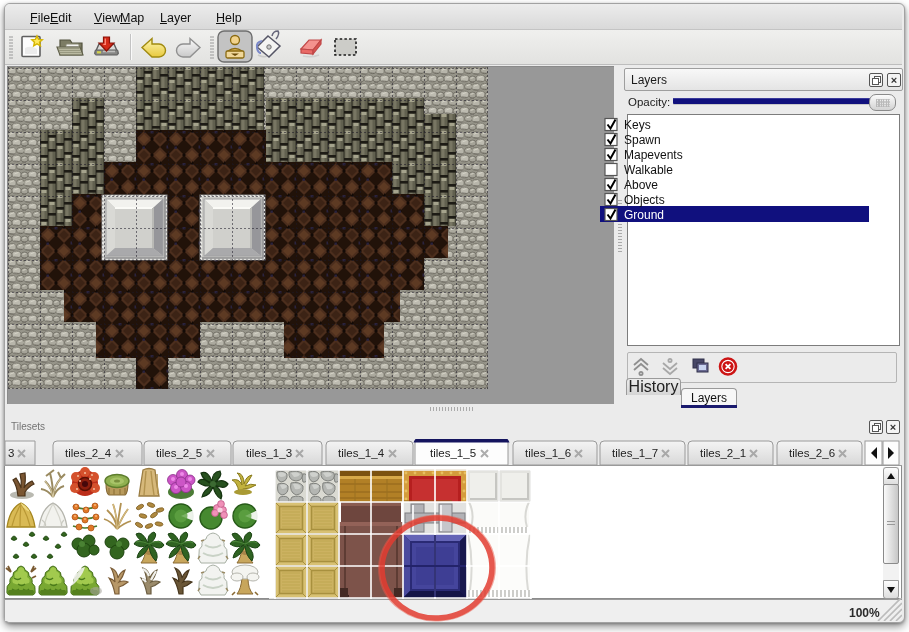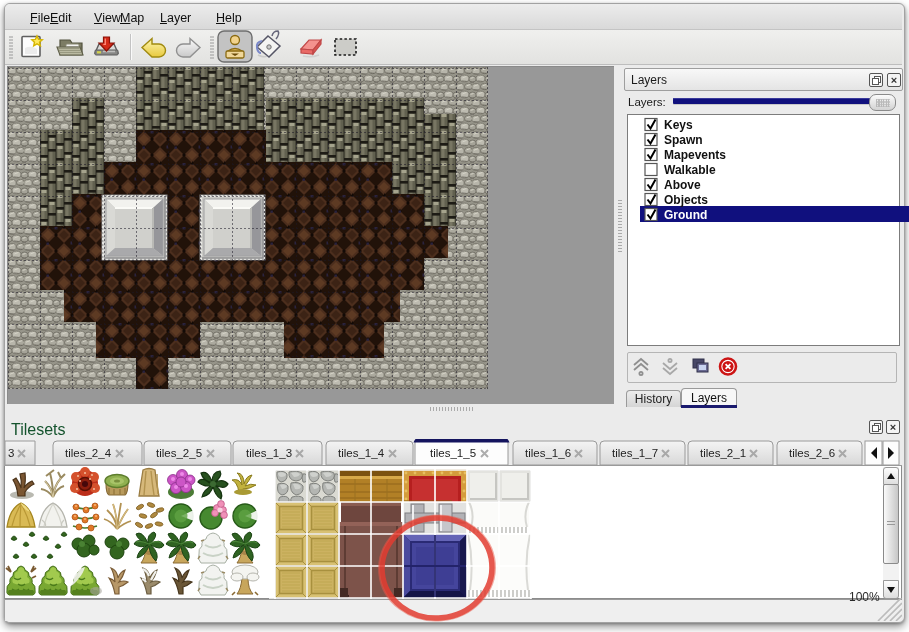--- a/index.html
+++ b/index.html
@@ -270,32 +270,32 @@
 
 <div class="abs" style="left:631px;top:73px;font-size:12px;color:#1a1a1a;">Layers</div>
 
 <div class="abs" style="left:869px;top:73px;width:12px;height:12px;border:1px solid #555;border-radius:2px;background:#f4f4f4;">
   <div class="abs" style="left:4px;top:2px;width:5px;height:5px;border:1px solid #555;background:#fff;"></div>
   <div class="abs" style="left:2px;top:4px;width:5px;height:5px;border:1px solid #555;background:#fff;"></div>
 </div>
 
 <div class="abs" style="left:887px;top:73px;width:12px;height:12px;border:1px solid #555;border-radius:2px;background:#f4f4f4;font-size:11px;line-height:12px;text-align:center;color:#333;font-weight:bold;">×</div>
 
-<div class="abs" style="left:628px;top:96px;font-size:11.5px;color:#1a1a1a;">Layers:</div>
+<div class="abs" style="left:628px;top:96px;font-size:11.5px;color:#1a1a1a;">Opacity:</div>
 
 <div class="abs" style="left:673px;top:98px;width:217px;height:6px;background:#10107d;border-radius:1px;box-shadow:inset 0 1px 0 #3a3a9a, 0 1px 0 #c8c8c8;"></div>
 
 <div class="abs" style="left:869px;top:94px;width:25px;height:15px;background:linear-gradient(#fbfbfb,#d2d2d2);border:1px solid #8a8a8a;border-radius:7px;">
   <div class="abs" style="left:6px;top:4px;width:14px;height:8px;opacity:0.8;
      background:repeating-linear-gradient(90deg,#b0b0b0 0,#b0b0b0 1px,transparent 1px,transparent 2.5px),repeating-linear-gradient(#c0c0c0 0,#c0c0c0 1px,transparent 1px,transparent 2.5px);"></div>
 </div>
 
 <div class="abs" style="left:627px;top:114px;width:271px;height:230px;background:#fff;border:1px solid #7c7c7c;"></div>
 
-<div class="abs" id="layerlist" style="left:640px;top:115px;width:269px;height:228px;overflow:hidden;font-weight:bold;">
+<div class="abs" id="layerlist" style="left:600px;top:115px;width:269px;height:228px;overflow:hidden;">
 <svg width="269" height="228" xmlns="http://www.w3.org/2000/svg">
 <g font-family="Liberation Sans, sans-serif" font-size="12" fill="#111">
 
   <rect x="0" y="91" width="269" height="16" fill="#10107e"></rect>
 
   <g fill="#fff" stroke="#565656" stroke-width="1.2">
     <rect x="5" y="3.5" width="12" height="12"></rect>
     <rect x="5" y="18.5" width="12" height="12"></rect>
     <rect x="5" y="33.5" width="12" height="12"></rect>
     <rect x="5" y="48.5" width="12" height="12"></rect>
@@ -348,29 +348,29 @@
   </g>
 
   <g>
     <circle cx="101" cy="14.5" r="8" fill="#fff" stroke="#cc1414" stroke-width="2.6"></circle>
     <circle cx="101" cy="14.5" r="5.6" fill="#cc1414"></circle>
     <path d="M98.6 12.1 l4.8 4.8 M103.4 12.1 l-4.8 4.8" stroke="#fff" stroke-width="1.8"></path>
   </g>
 </svg>
 </div>
 
-<div class="abs" style="left:626px;top:390px;width:53px;height:16px;background:linear-gradient(#ededed,#d5d5d5);border:1px solid #9a9a9a;border-bottom:none;border-radius:4px 4px 0 0;font-size:12px;color:#222;text-align:center;line-height:16px;">History</div>
+<div class="abs" style="left:626px;top:378px;width:53px;height:16px;background:linear-gradient(#ededed,#d5d5d5);border:1px solid #9a9a9a;border-bottom:none;border-radius:4px 4px 0 0;font-size:16px;color:#222;text-align:center;line-height:16px;">History</div>
 
 <div class="abs" style="left:681px;top:388px;width:54px;height:17px;background:#f7f7f7;border:1px solid #9a9a9a;border-bottom:none;border-radius:4px 4px 0 0;font-size:12px;color:#111;text-align:center;line-height:18px;">Layers</div>
 
 <div class="abs" style="left:681px;top:405px;width:56px;height:3px;background:#1a1a6e;"></div>
 
 <div class="abs" id="tilesets" style="left:5px;top:415px;width:897px;height:206px;background:#ebebeb;"></div>
 
-<div class="abs" style="left:11px;top:421px;font-size:16px;color:#14532d;">Tilesets</div>
+<div class="abs" style="left:11px;top:421px;font-size:10px;color:#737373;">Tilesets</div>
 
 <div class="abs" style="left:869px;top:420px;width:12px;height:12px;border:1px solid #555;border-radius:2px;background:#f4f4f4;">
   <div class="abs" style="left:4px;top:2px;width:5px;height:5px;border:1px solid #555;background:#fff;"></div>
   <div class="abs" style="left:2px;top:4px;width:5px;height:5px;border:1px solid #555;background:#fff;"></div>
 </div>
 
 <div class="abs" style="left:886px;top:420px;width:12px;height:12px;border:1px solid #555;border-radius:2px;background:#f4f4f4;font-size:11px;line-height:12px;text-align:center;color:#333;font-weight:bold;">×</div>
 
 <div class="abs" id="tabrow" style="left:5px;top:439px;width:897px;height:27px;">
 <svg width="897" height="27" xmlns="http://www.w3.org/2000/svg">
@@ -846,21 +846,21 @@
     <div class="abs" style="left:3px;top:36px;width:8px;height:6px;background:repeating-linear-gradient(#999 0,#999 1px,transparent 1px,transparent 3px);"></div>
   </div>
 
   <div class="abs" style="left:0px;top:113px;width:14px;height:17px;background:linear-gradient(#fdfdfd,#dedede);border:1px solid #9a9a9a;border-radius:0 0 3px 3px;">
     <div class="abs" style="left:3px;top:6px;width:0;height:0;border-left:4px solid transparent;border-right:4px solid transparent;border-top:6px solid #111;"></div>
   </div>
 </div>
 
 <div class="abs" style="left:5px;top:599px;width:897px;height:22px;background:#efefef;border-top:1px solid #9a9a9a;border-radius:0 0 5px 5px;"></div>
 
-<div class="abs" style="left:849px;top:590px;font-size:12px;color:#2a2a2a;font-weight:normal;">100%</div>
+<div class="abs" style="left:849px;top:606px;font-size:12px;color:#2a2a2a;font-weight:bold;">100%</div>
 
 <div class="abs" style="left:876px;top:598px;width:26px;height:23px;overflow:hidden;border-radius:0 0 5px 0;">
 <svg width="26" height="23" xmlns="http://www.w3.org/2000/svg">
   <g stroke="#bbb" stroke-width="1.6">
     <path d="M2 23 L26 -1 M8 23 L26 5 M14 23 L26 11 M20 23 L26 17"></path>
   </g>
 </svg>
 </div>
 
 <div class="abs" style="left:365px;top:505px;width:145px;height:120px;">

